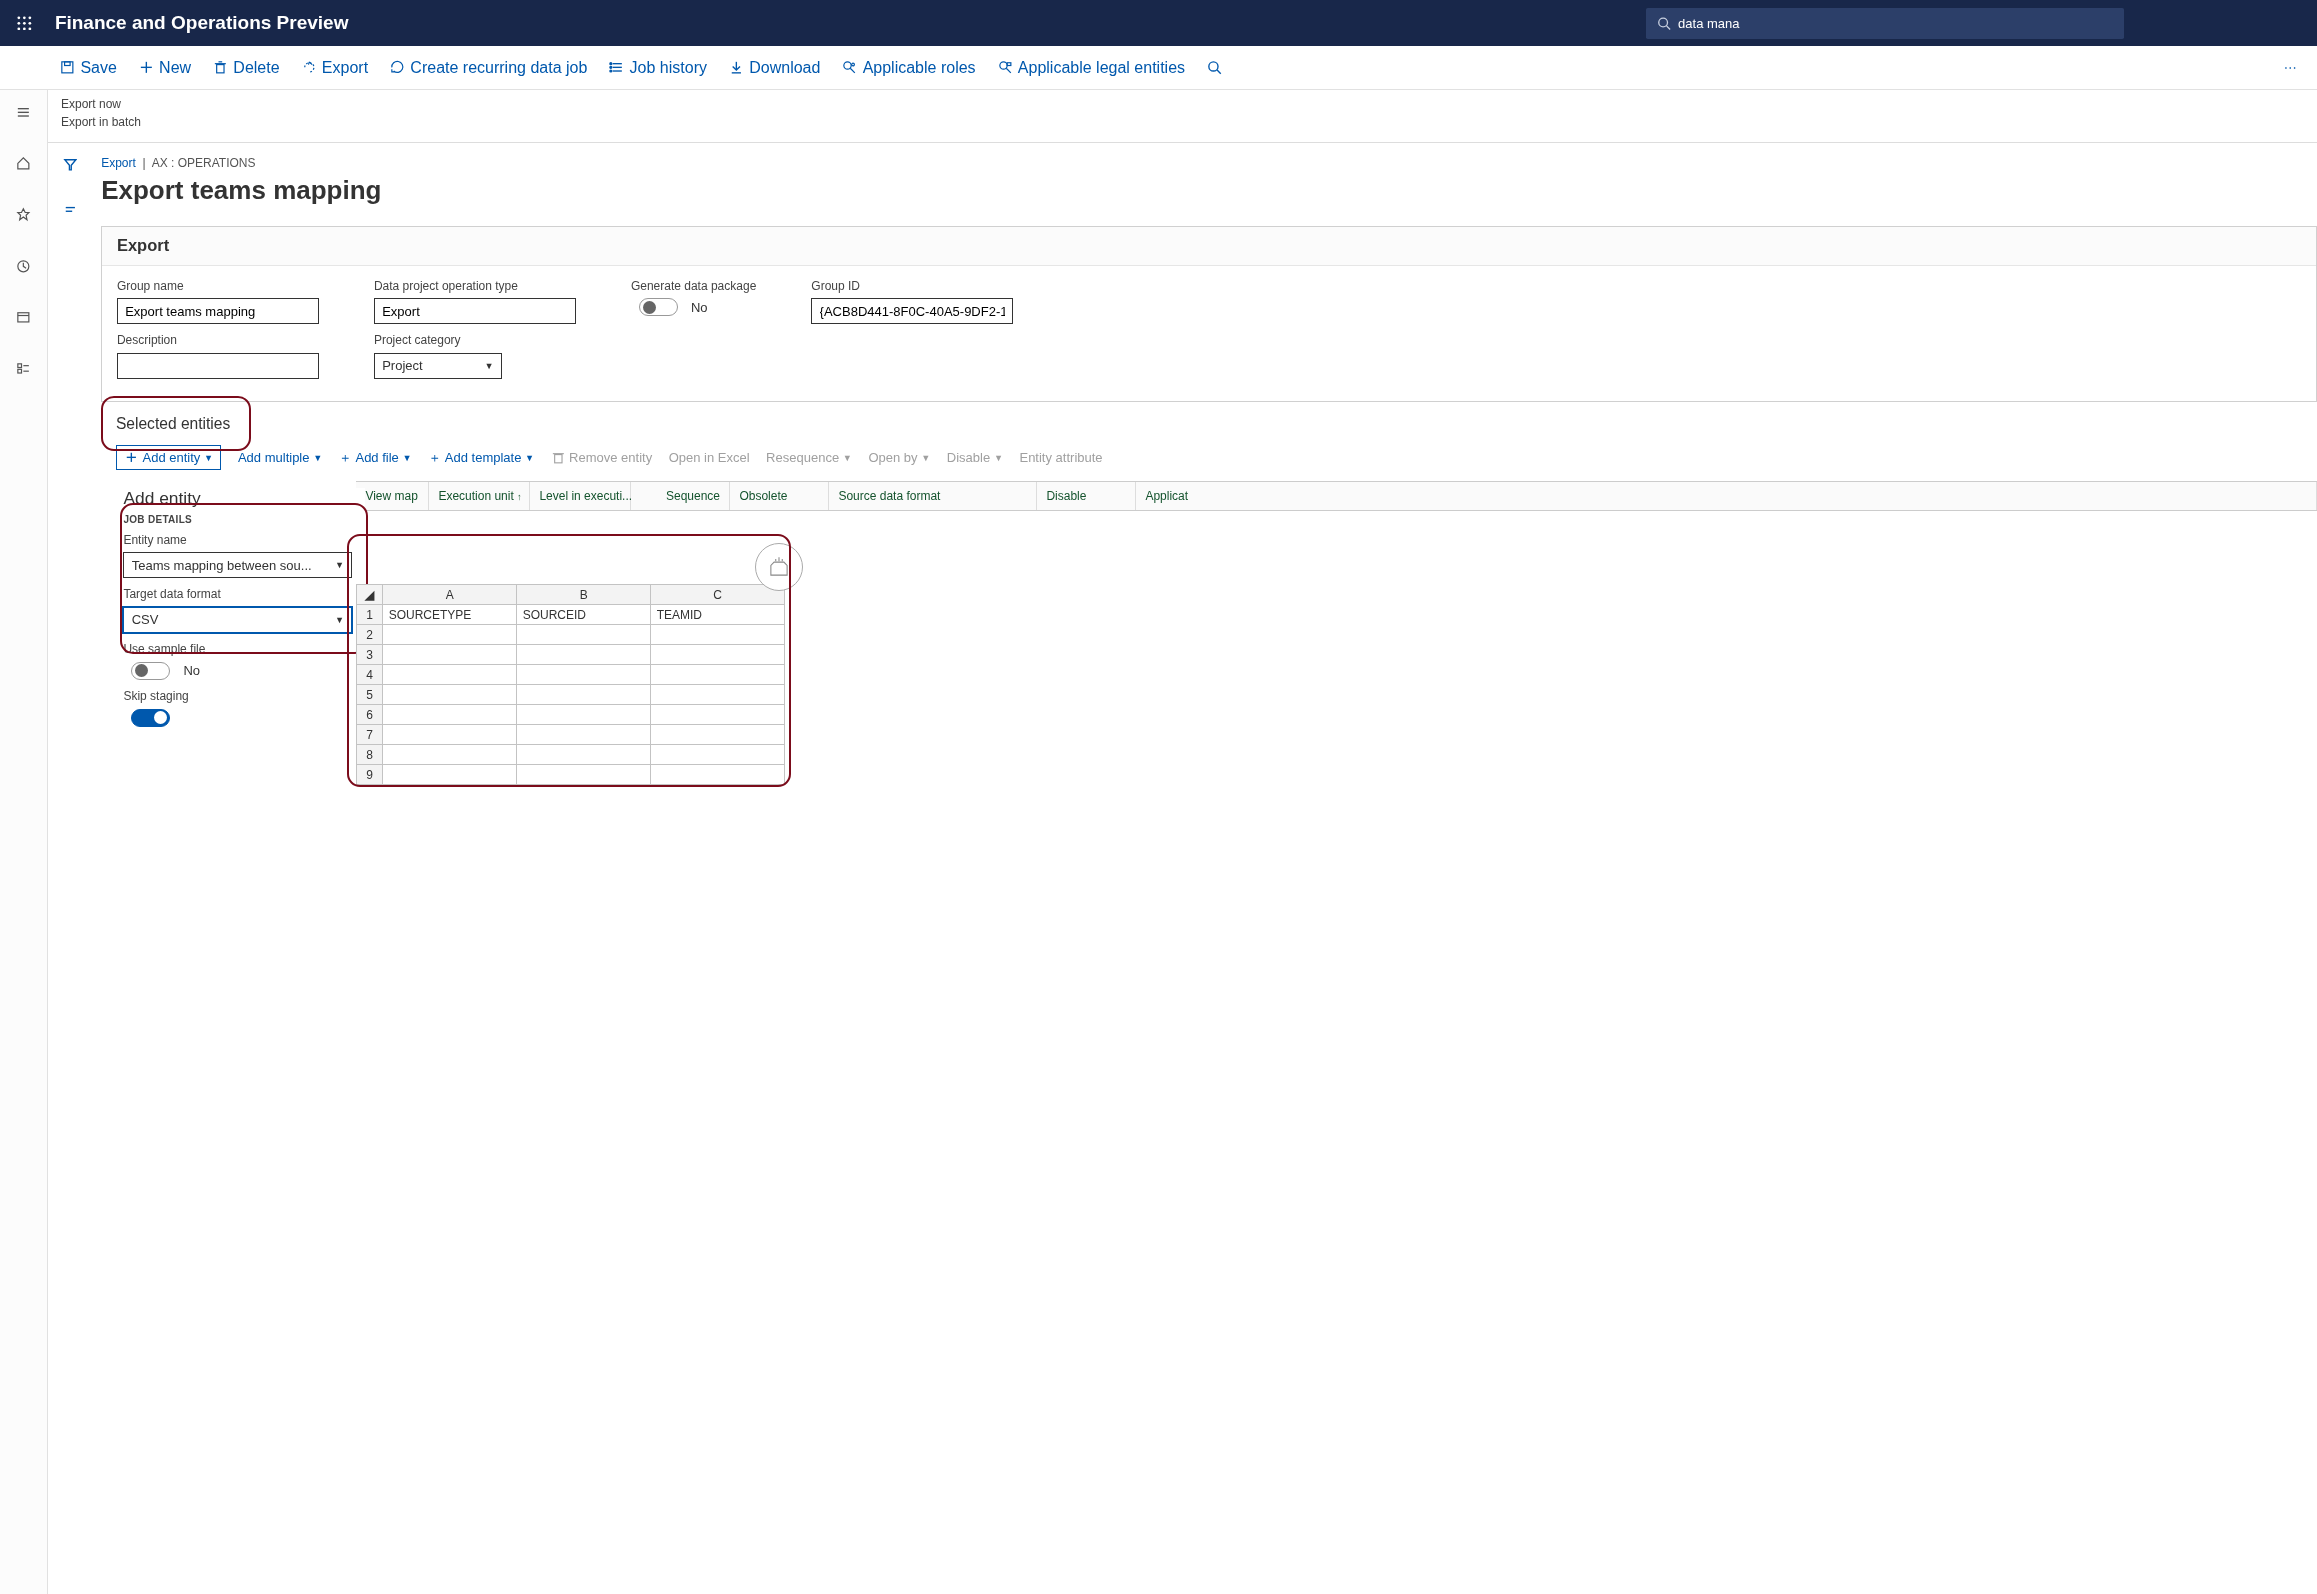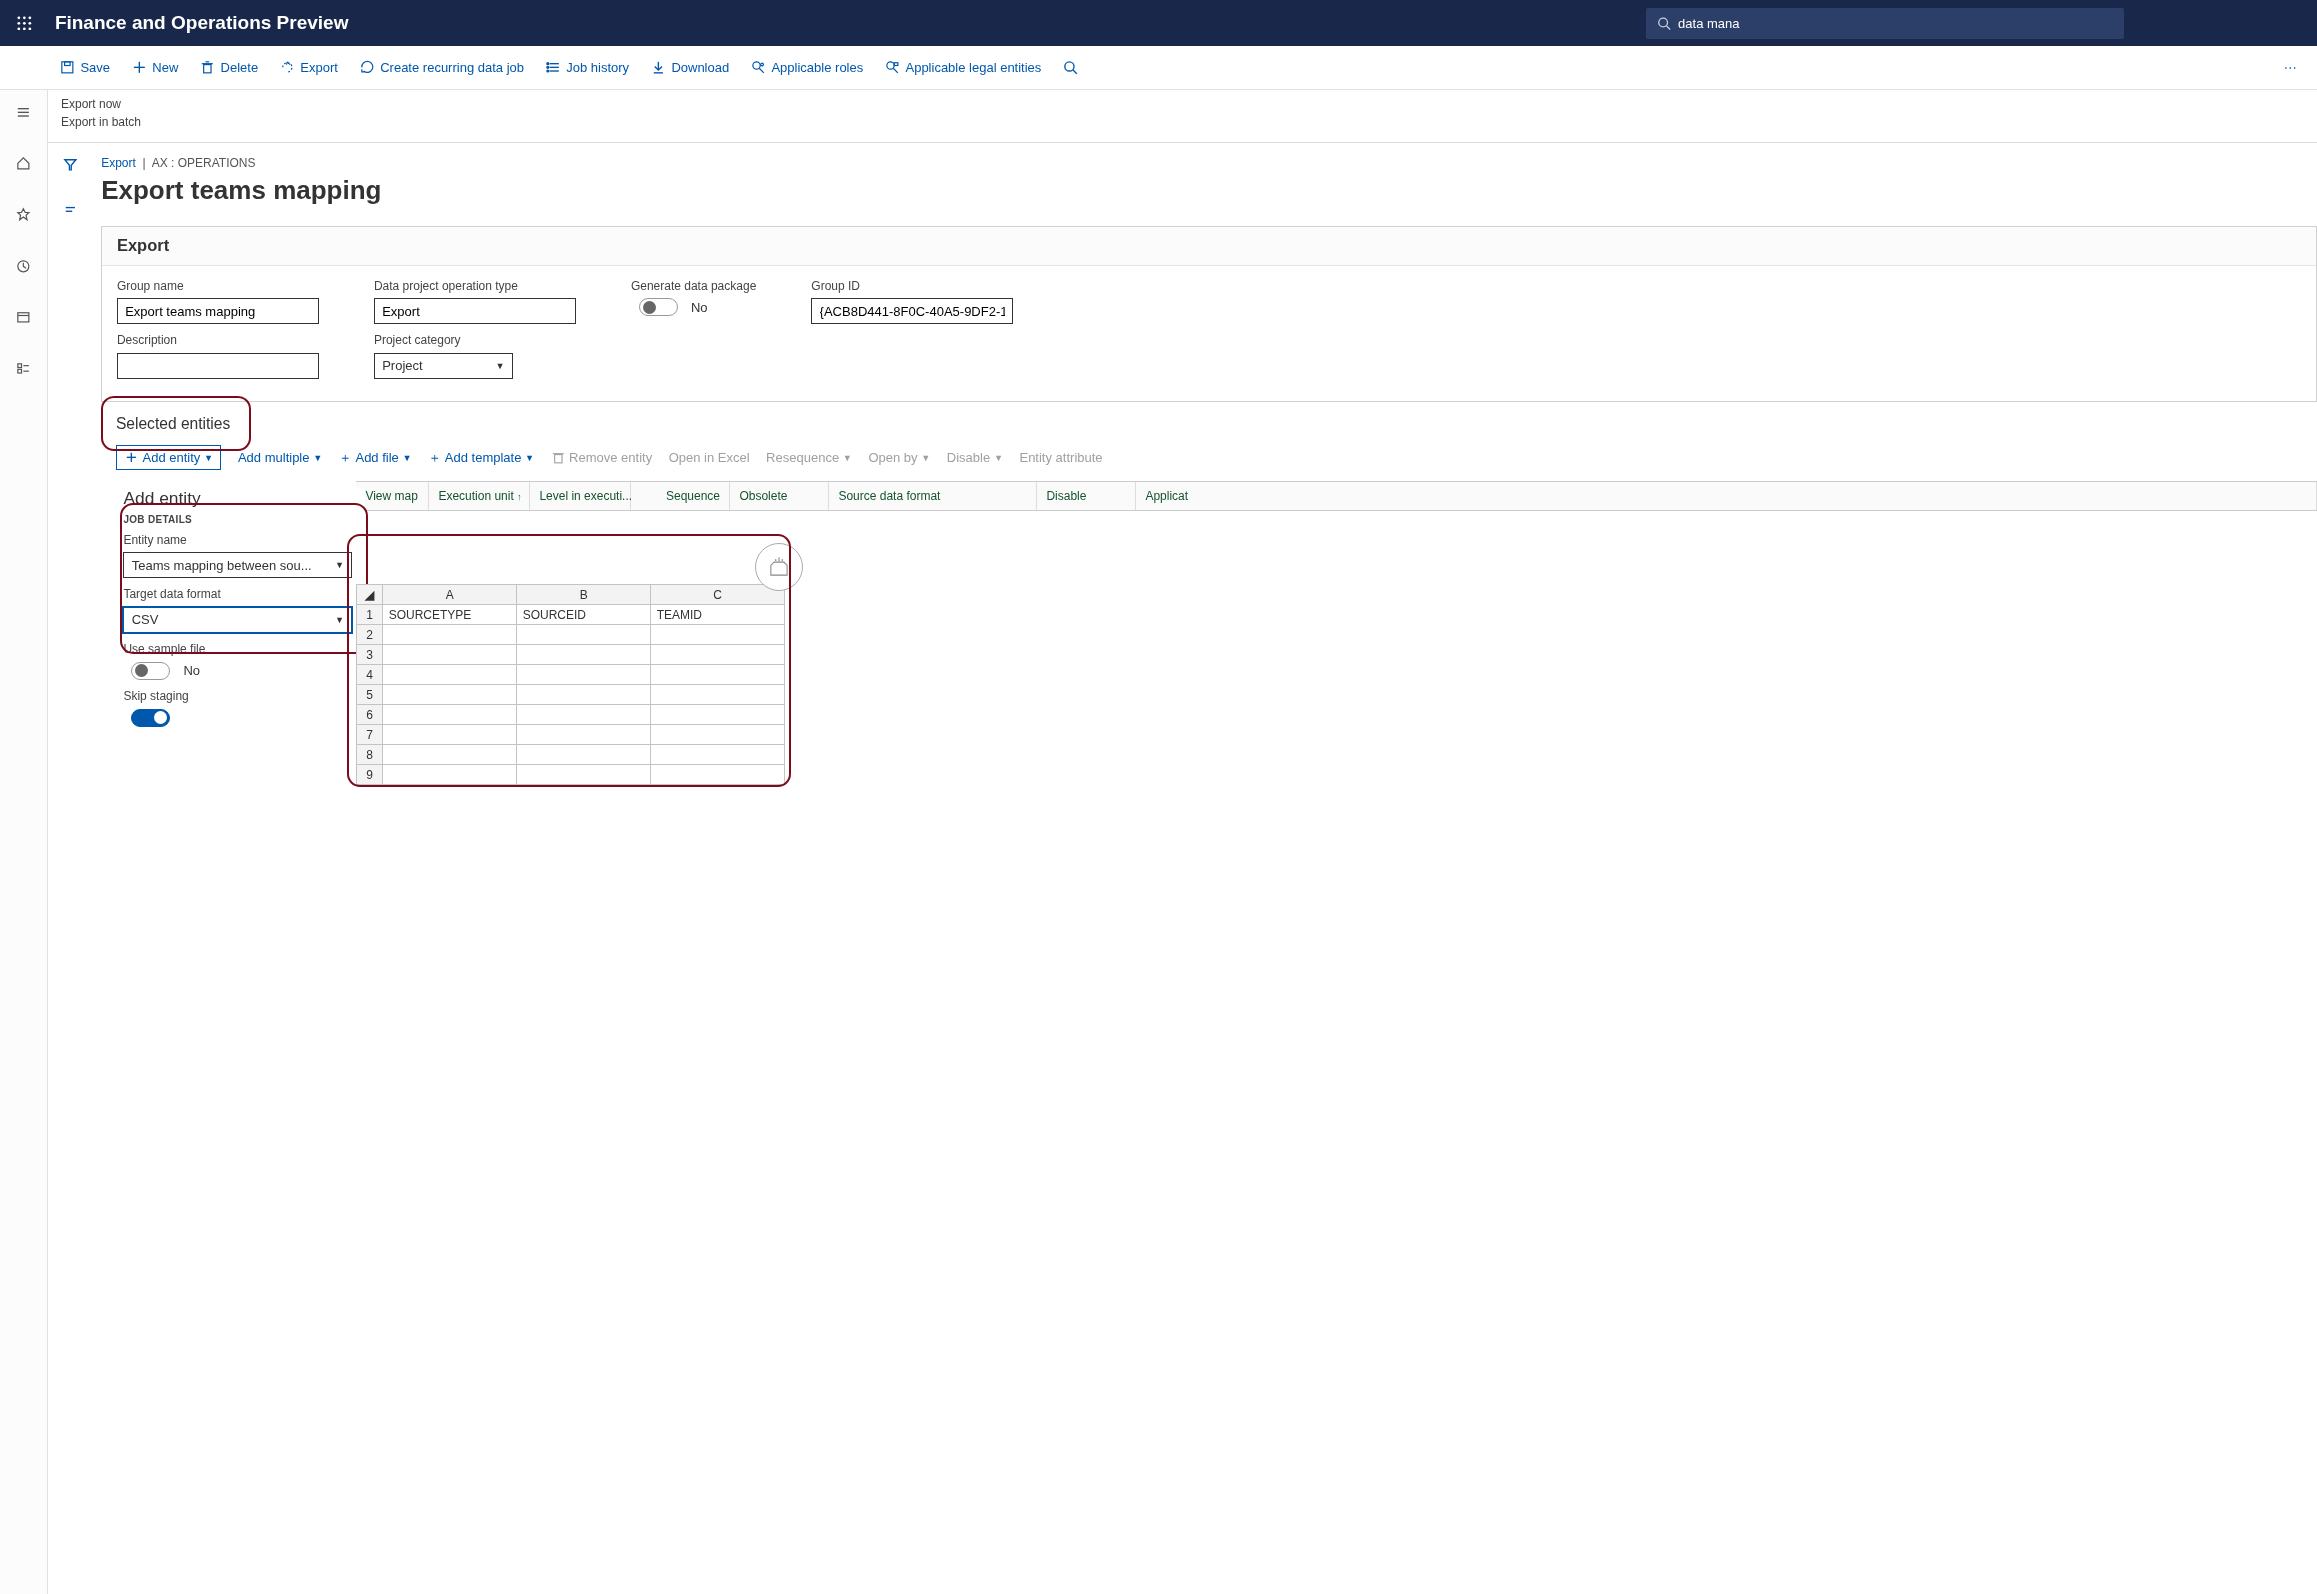--- a/index.html
+++ b/index.html
@@ -8,21 +8,21 @@
 
 .top-nav { background: #18274a; color: #fff; height: 46px; display: flex; align-items: center; padding: 0 9.2px; }
 .app-grid { width: 31px; height: 31px; display: flex; align-items: center; justify-content: center; cursor: pointer; margin-right: 14.7px; }
 .app-title { font-weight: 600; font-size: 19px; flex: 0 0 auto; margin-right: auto; }
 .search-box { background: #2c3f69; height: 31px; display: flex; align-items: center; padding: 0 11px; border-radius: 1.8px; width: 478px; margin-right: 184px; }
 .search-box input { background: transparent; border: none; color: #fff; font-size: 13px; outline: none; margin-left: 7.3px; width: 100%; }
 .search-box input::placeholder { color: #c8d0e0; }
 
 
 .command-bar { height: 44px; border-bottom: 0.9px solid #e1e1e1; display: flex; align-items: center; padding-left: 51px; gap: 3.7px; background: #fff; }
-.cmd-btn { display: flex; align-items: center; gap: 5.5px; color: #0058ad; padding: 5.5px 9.2px; cursor: pointer; font-size: 13px; }
+.cmd-btn { display: flex; align-items: center; gap: 5.5px; color: #0058ad; padding: 5.5px 9.2px; cursor: pointer; font-size: 16px; }
 .cmd-btn .icon { color: #0058ad; }
 .overflow { margin-left: auto; margin-right: 9.2px; padding: 5.5px 11px; color: #0058ad; cursor: pointer; }
 
 
 .layout { display: flex; height: calc(100vh - 90px); }
 .side-rail { width: 48px; border-right: 0.9px solid #e1e1e1; display: flex; flex-direction: column; align-items: center; padding-top: 5.5px; gap: 18.4px; background: #fcfcfc; }
 .rail-icon { width: 33px; height: 33px; display: flex; align-items: center; justify-content: center; color: #555; cursor: pointer; }
 
 
 .subheader { padding: 5.5px 9.2px 11px 13px; font-size: 12px; color: #444; background: #fff; }
@@ -41,21 +41,21 @@
 .breadcrumb a { color: #0058ad; text-decoration: none; }
 .page-title { font-size: 26px; font-weight: 600; margin-bottom: 20px; }
 
 
 .card { border: 0.9px solid #d0d0d0; border-top: 0.9px solid #d0d0d0; margin-bottom: 9.2px; background: #fff; }
 .card-header { padding: 9.2px 14.7px; font-size: 16.5px; font-weight: 600; border-bottom: 0.9px solid #e6e6e6; background: #fbfbfb; }
 .card-body { padding: 13px 14.7px 22px 14.7px; display: flex; gap: 55px; flex-wrap: wrap; }
 .field { display: flex; flex-direction: column; gap: 5.5px; }
 .field label { font-size: 12px; color: #444; }
 .text-input { height: 26px; border: 0.9px solid #333; padding: 0 7.3px; font-size: 13px; width: 202px; background: #fff; }
-.select-input { height: 26px; border: 0.9px solid #333; padding: 0 7.3px; font-size: 13px; width: 139px; display: flex; align-items: center; justify-content: space-between; background: #fff; cursor: pointer; }
+.select-input { height: 26px; border: 0.9px solid #333; padding: 0 7.3px; font-size: 13px; width: 128px; display: flex; align-items: center; justify-content: space-between; background: #fff; cursor: pointer; }
 .toggle-row { display: flex; align-items: center; gap: 13px; padding-left: 8px; }
 .toggle { width: 39px; height: 18.4px; border-radius: 9.2px; border: 0.9px solid #999; background: #fff; position: relative; cursor: pointer; }
 .toggle .knob { position: absolute; left: 2.8px; top: 1.8px; width: 13px; height: 13px; border-radius: 50%; background: #666; }
 .toggle.on { background: #0058ad; border-color: #0058ad; }
 .toggle.on .knob { left: auto; right: 2.8px; background: #fff; }
 
 
 .section-title { font-size: 15.6px; padding: 3.7px 14.7px 7.3px 14.7px; }
 .entity-toolbar { display: flex; align-items: center; gap: 16.5px; padding: 5.5px 14.7px 11px 14.7px; flex-wrap: wrap; }
 .pill-btn { border: 0.9px solid #0058ad; color: #0058ad; padding: 3.7px 7.3px; background: #fff; display: flex; align-items: center; gap: 3.7px; font-size: 13px; cursor: pointer; }

